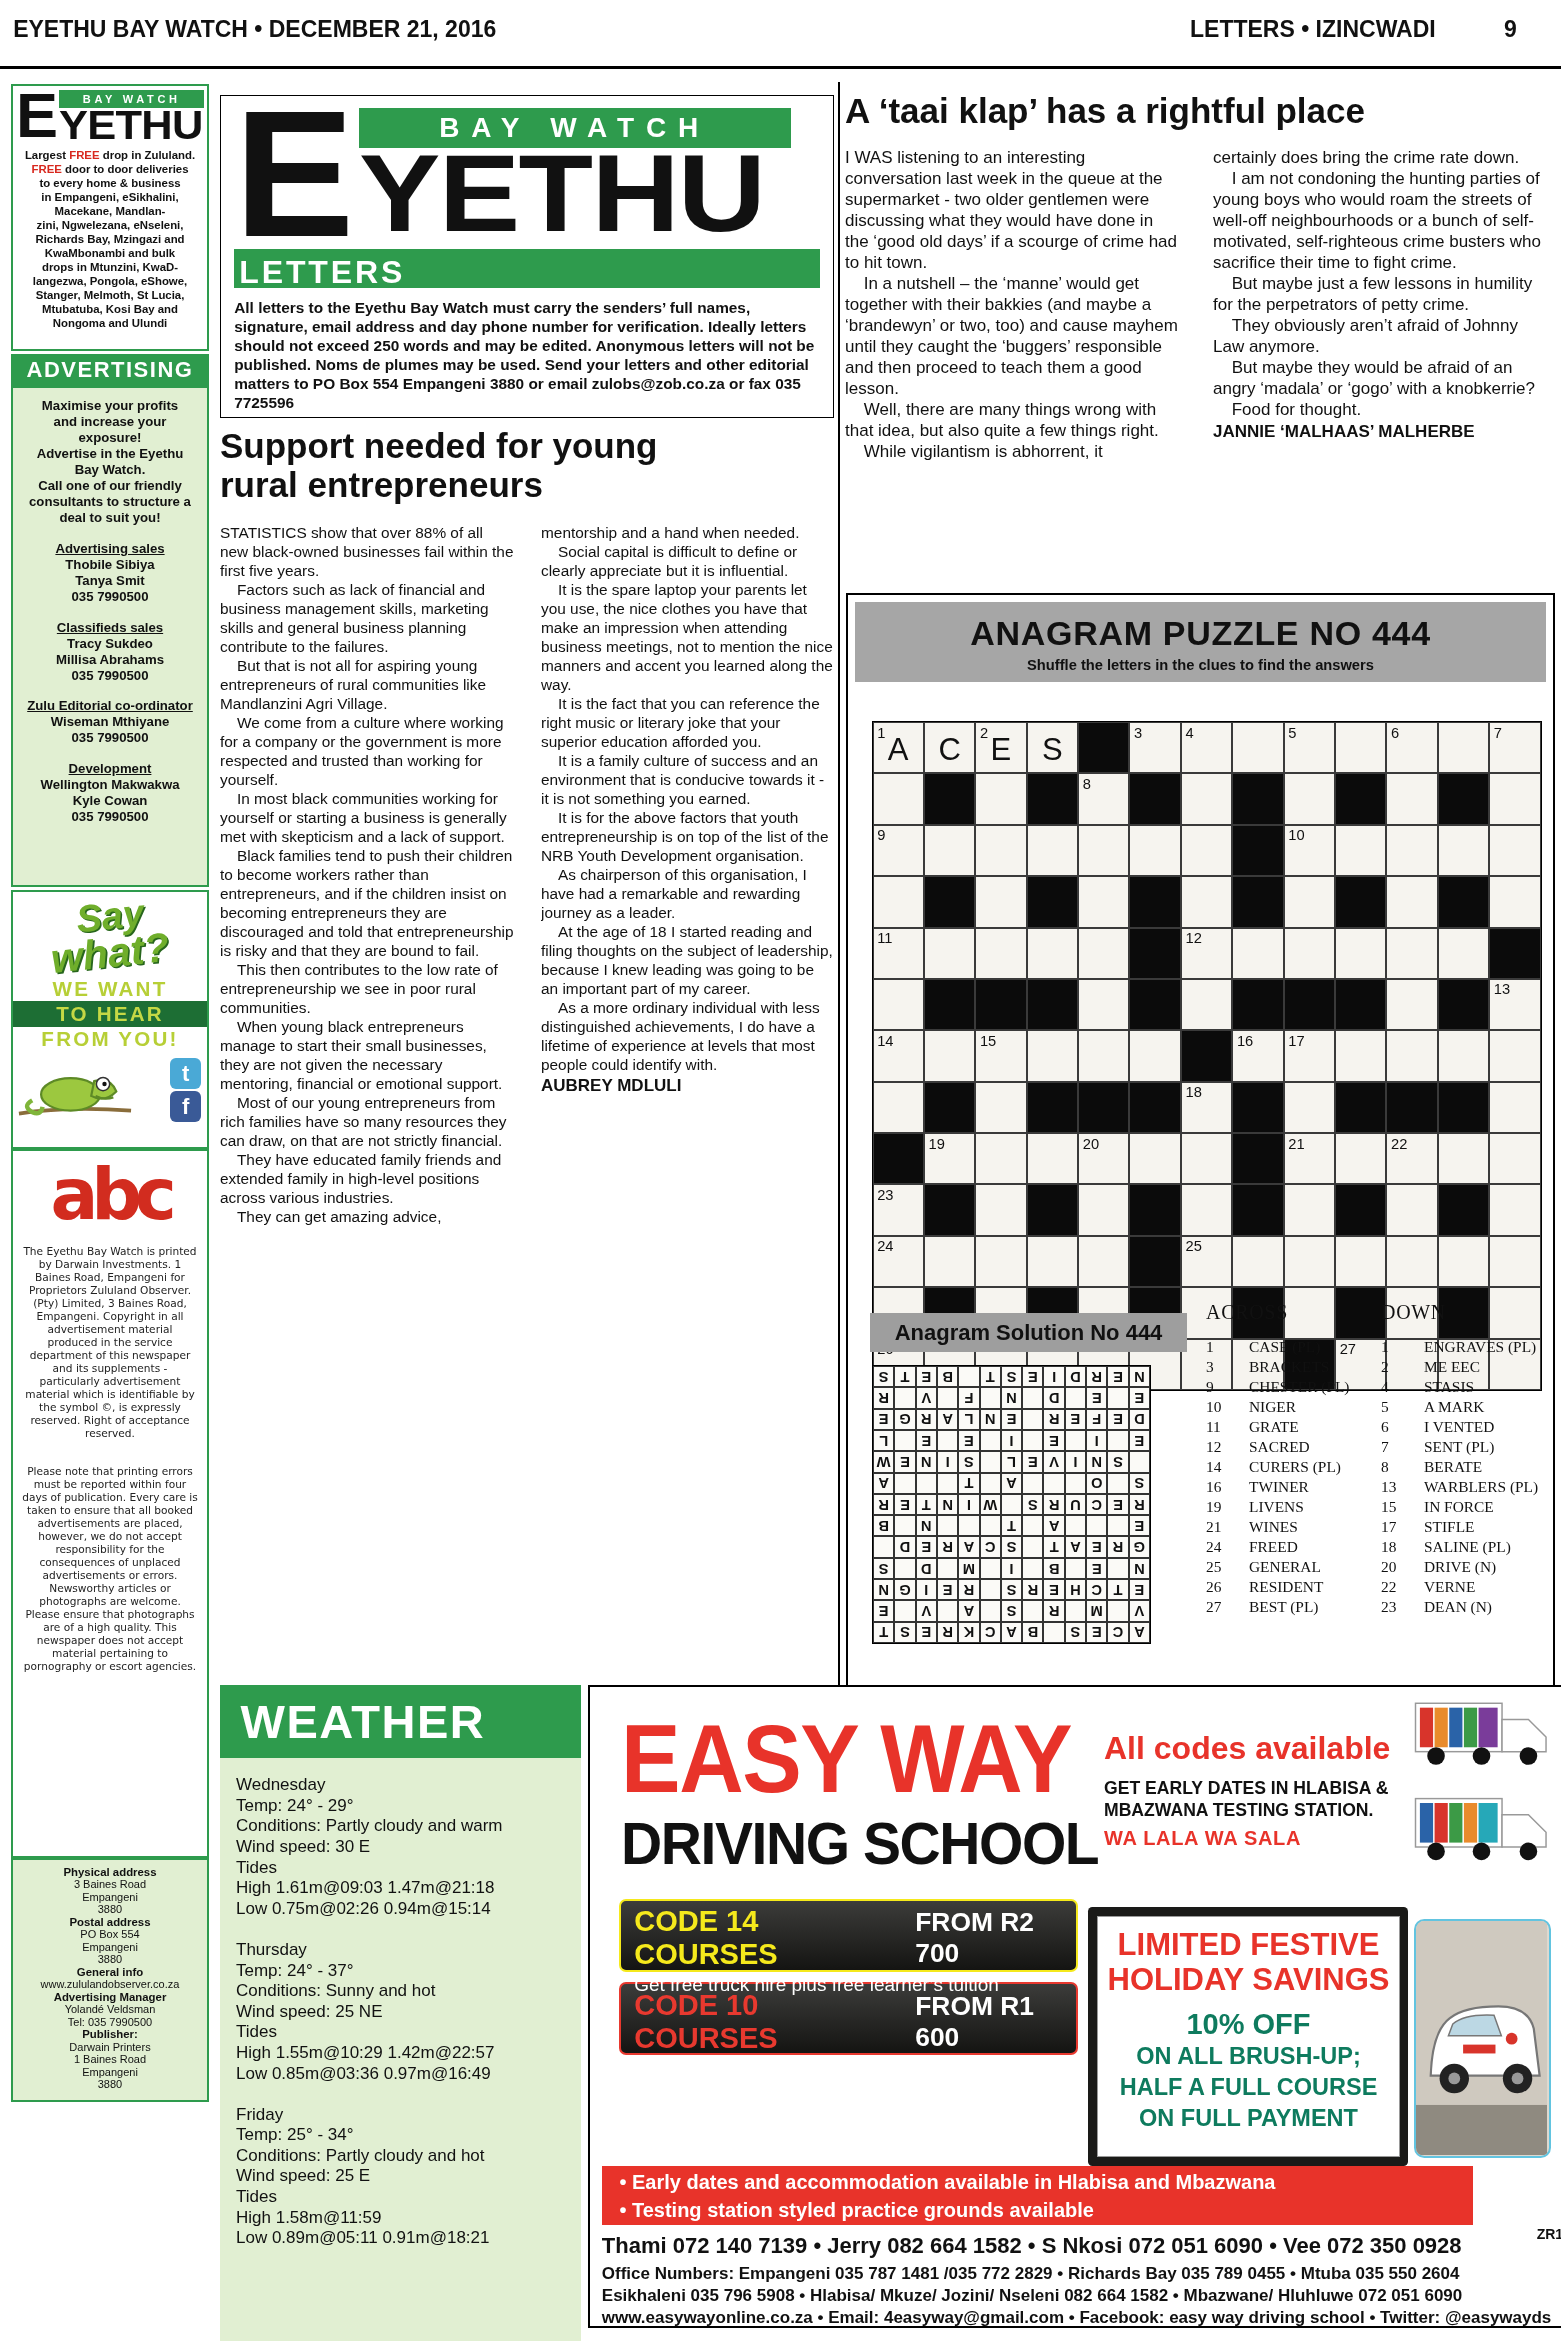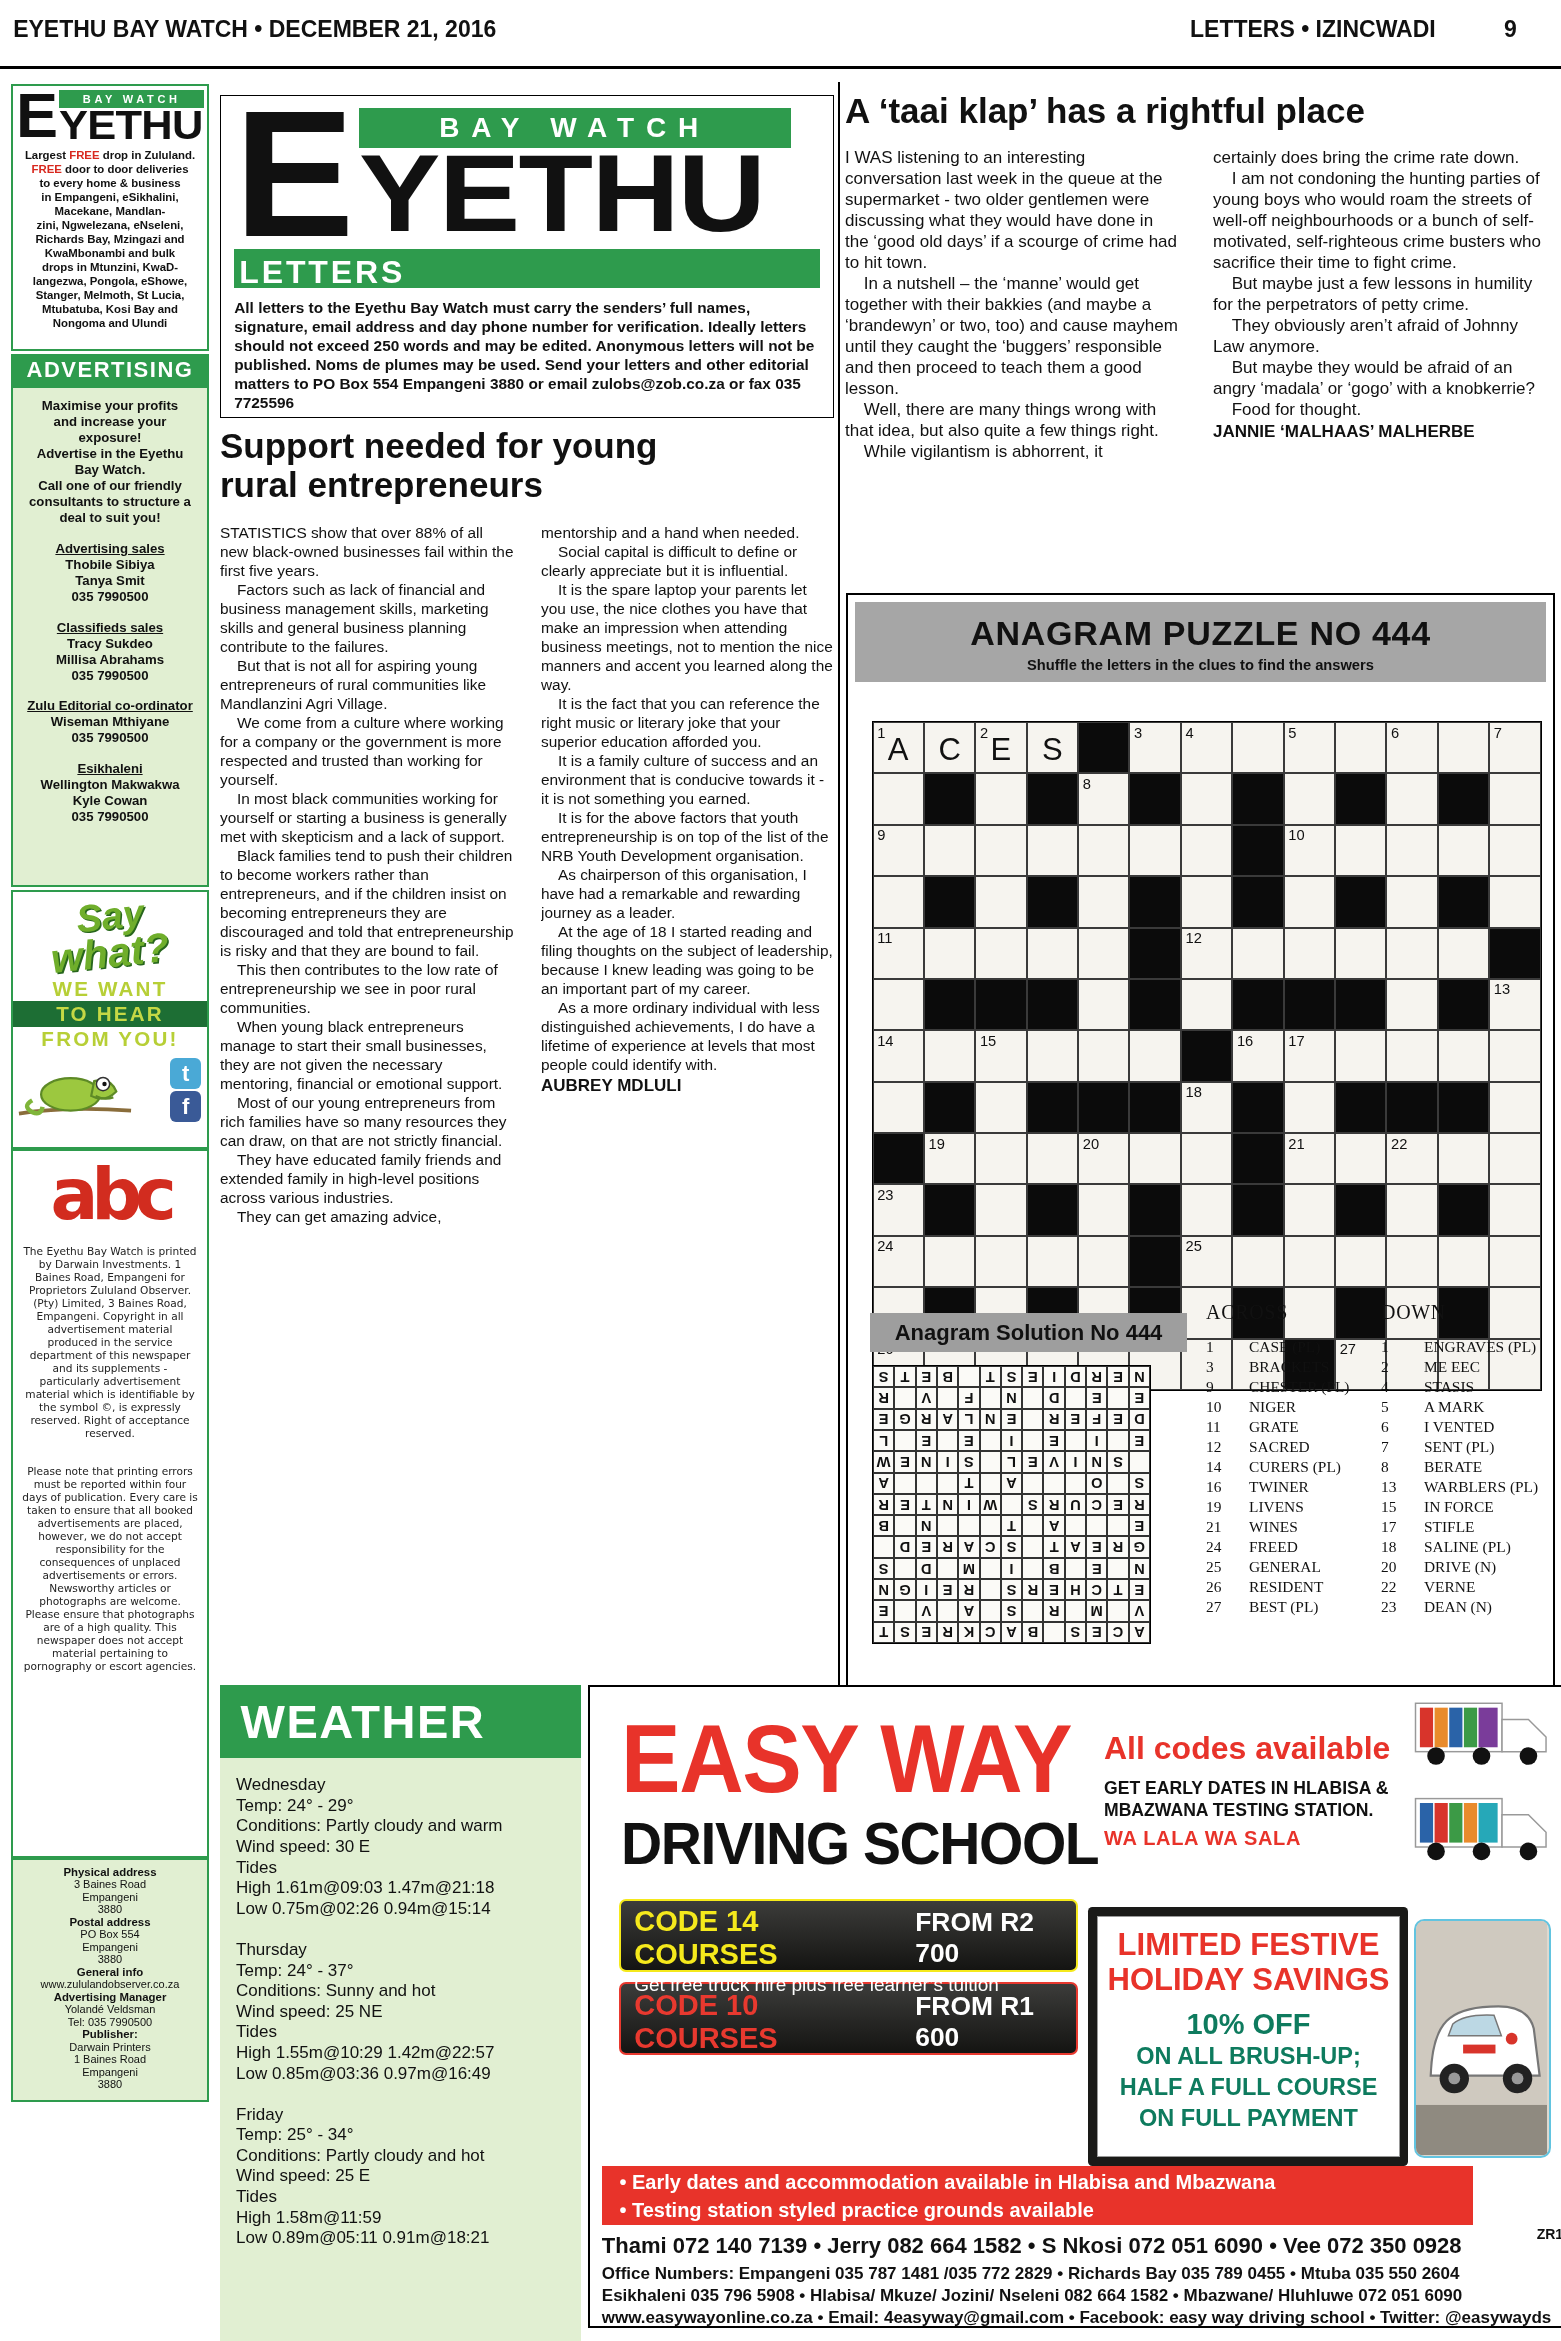--- a/index.html
+++ b/index.html
@@ -193,21 +193,21 @@
           <div class="group-line">Tracy Sukdeo</div>
           <div class="group-line">Millisa Abrahams</div>
           <div class="group-line">035 7990500</div>
         </div>
         <div class="group">
           <div class="group-heading">Zulu Editorial co-ordinator</div>
           <div class="group-line">Wiseman Mthiyane</div>
           <div class="group-line">035 7990500</div>
         </div>
         <div class="group">
-          <div class="group-heading">Esikhaleni</div>
+          <div class="group-heading">Development</div>
           <div class="group-line">Wellington Makwakwa</div>
           <div class="group-line">Kyle Cowan</div>
           <div class="group-line">035 7990500</div>
         </div>
       </div>
   </div>
 
   <div class="side-box" id="say-box">
     <div class="say1">Say</div>
     <div class="say2">what?</div>

